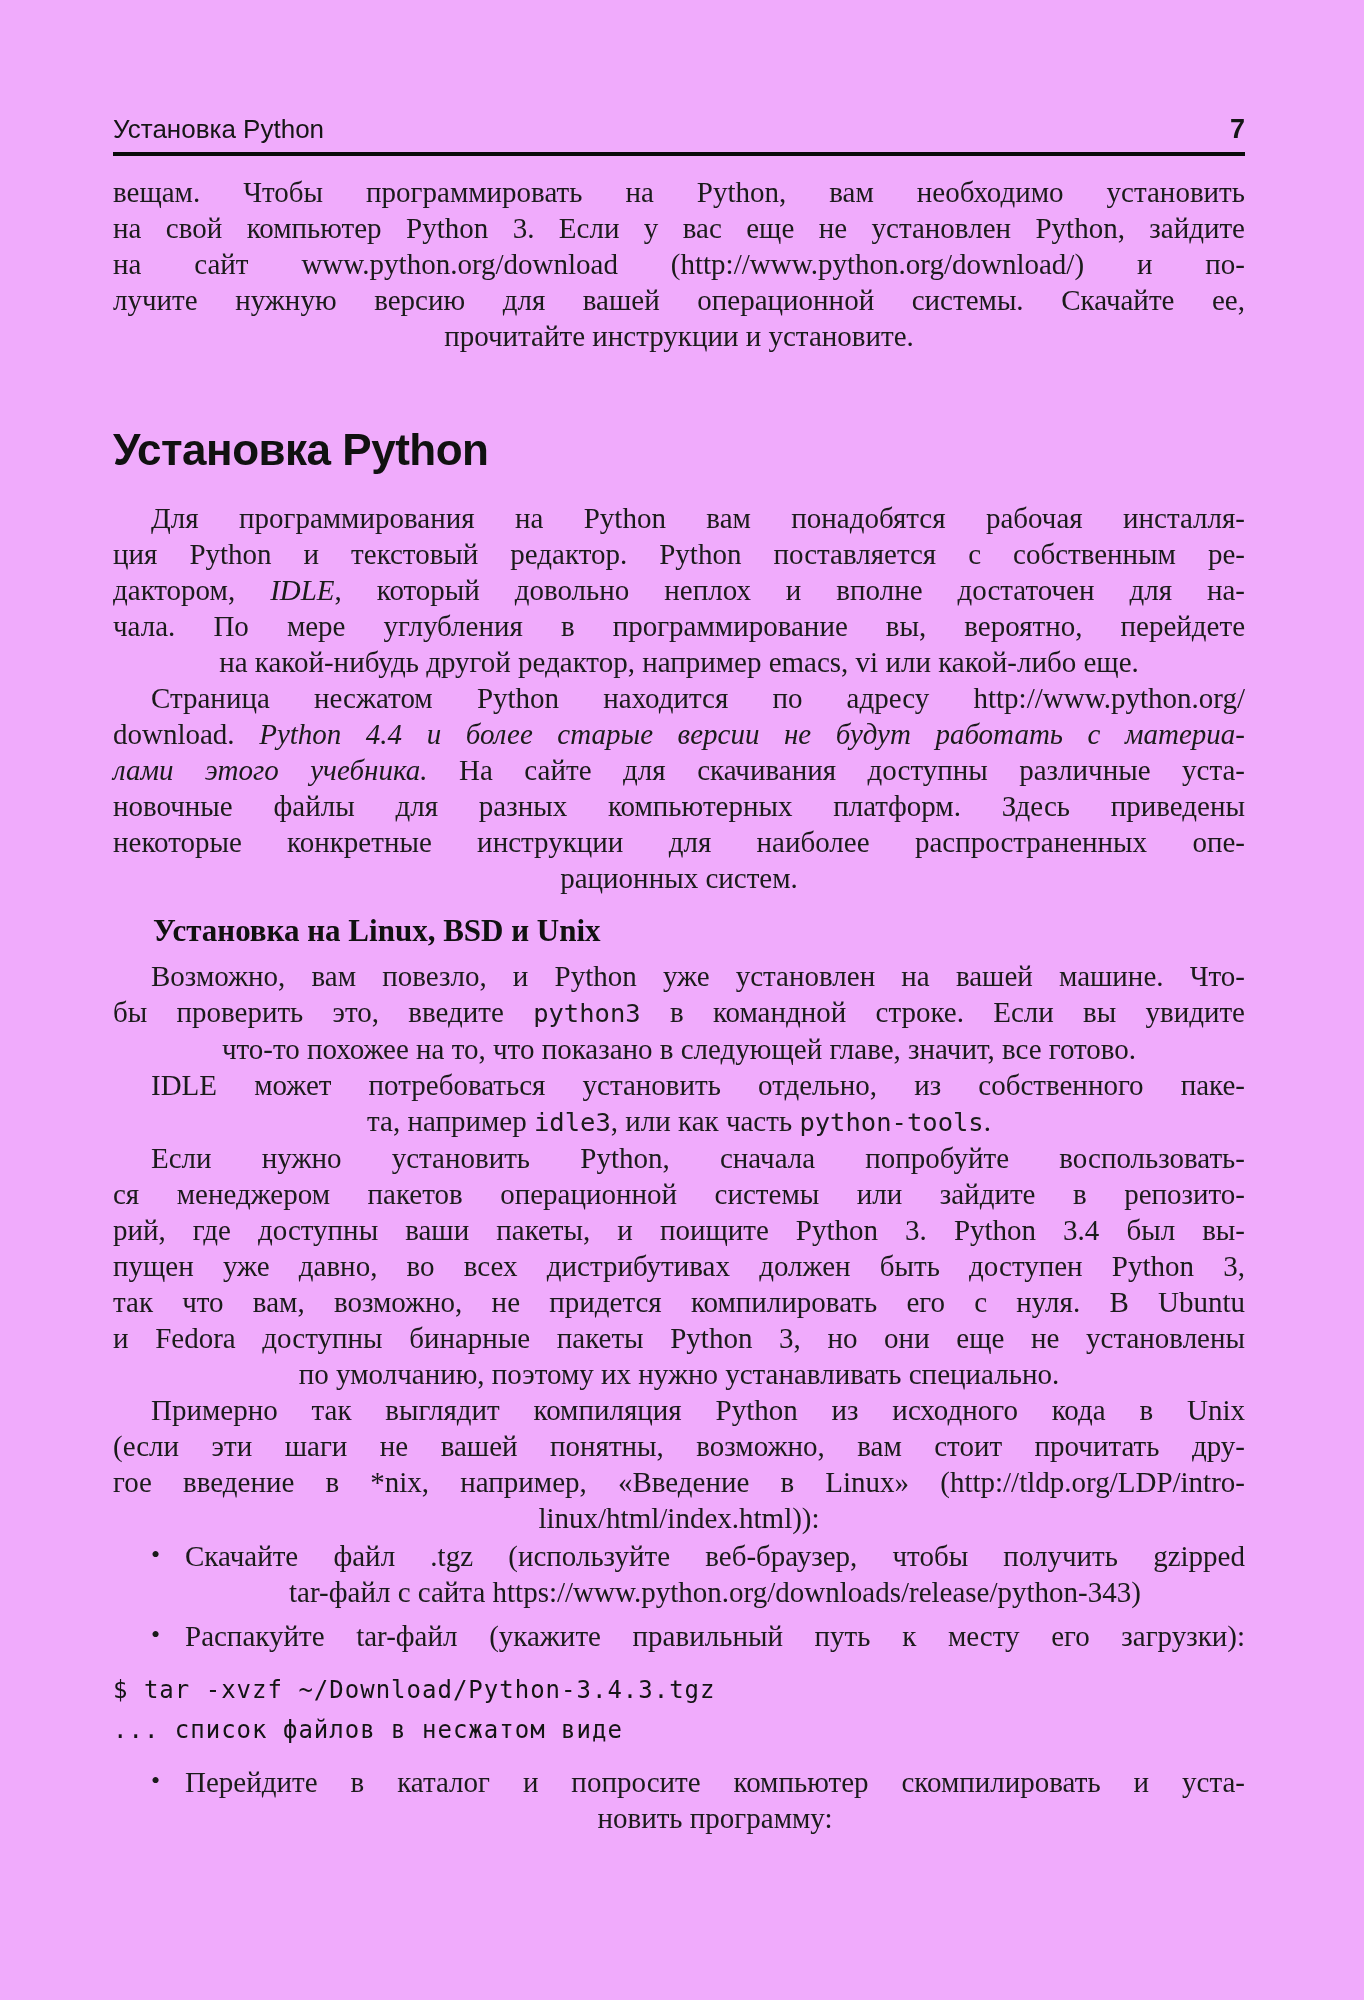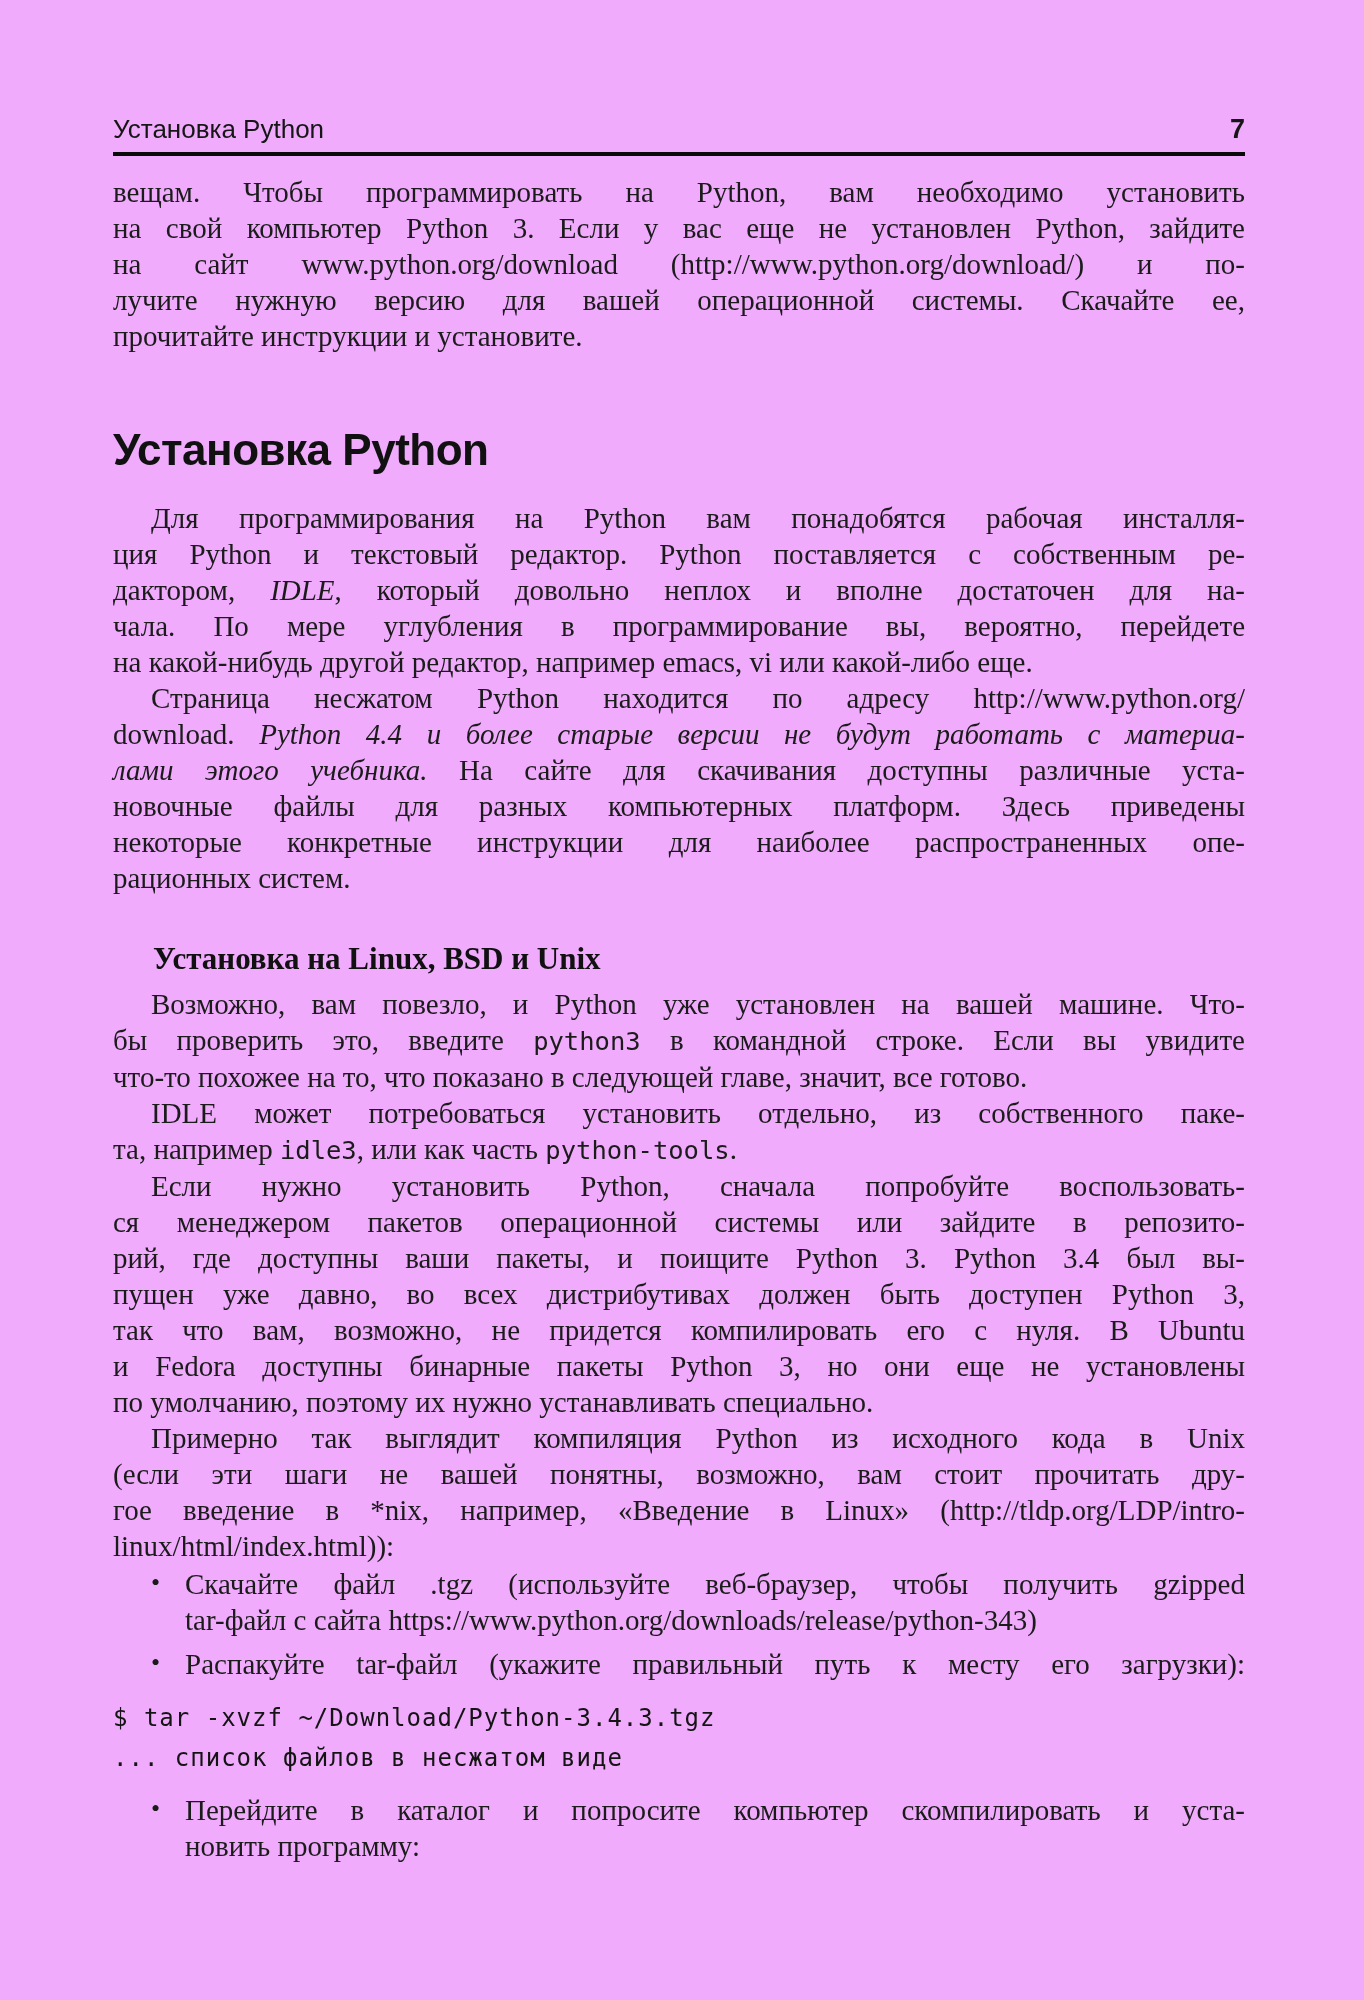--- a/index.html
+++ b/index.html
@@ -25,21 +25,21 @@
     font-size:26px;
     line-height:30px;
     color:#161616;
   }
   .runhead .pnum { font-weight:bold; font-size:27px; }
   .rule { height:4px; background:#0a0a0a; margin-top:8px; }
 
   .para { font-size:29px; line-height:36px; margin:0; }
   .para.first { margin-top:18px; }
   .para.indent .line:first-child { text-indent:38px; }
-  .line { white-space:normal; }
+  .line { white-space:normal;text-align:center; }
   .line.j { text-align:justify; text-align-last:justify; }
   .line em { font-style:italic; }
   code, .codeblock {
     font-family:"DejaVu Sans Mono", monospace;
   }
   .line code { font-size:0.88em; letter-spacing:0; }
 
   .h1 {
     font-family:"Liberation Sans", sans-serif;
     font-weight:bold;
@@ -47,21 +47,21 @@
     line-height:52px;
     letter-spacing:-0.5px;
     margin-top:70px;
     margin-bottom:24px;
     color:#111;
   }
   .h2 {
     font-weight:bold;
     font-size:31px;
     line-height:38px;
-    margin-top:44px;
+    margin-top:16px;
     margin-bottom:8px;
     padding-left:40px;
     color:#111;
   }
   .bullet {
     position:relative;
     padding-left:72px;
     font-size:29px;
     line-height:36px;
   }

